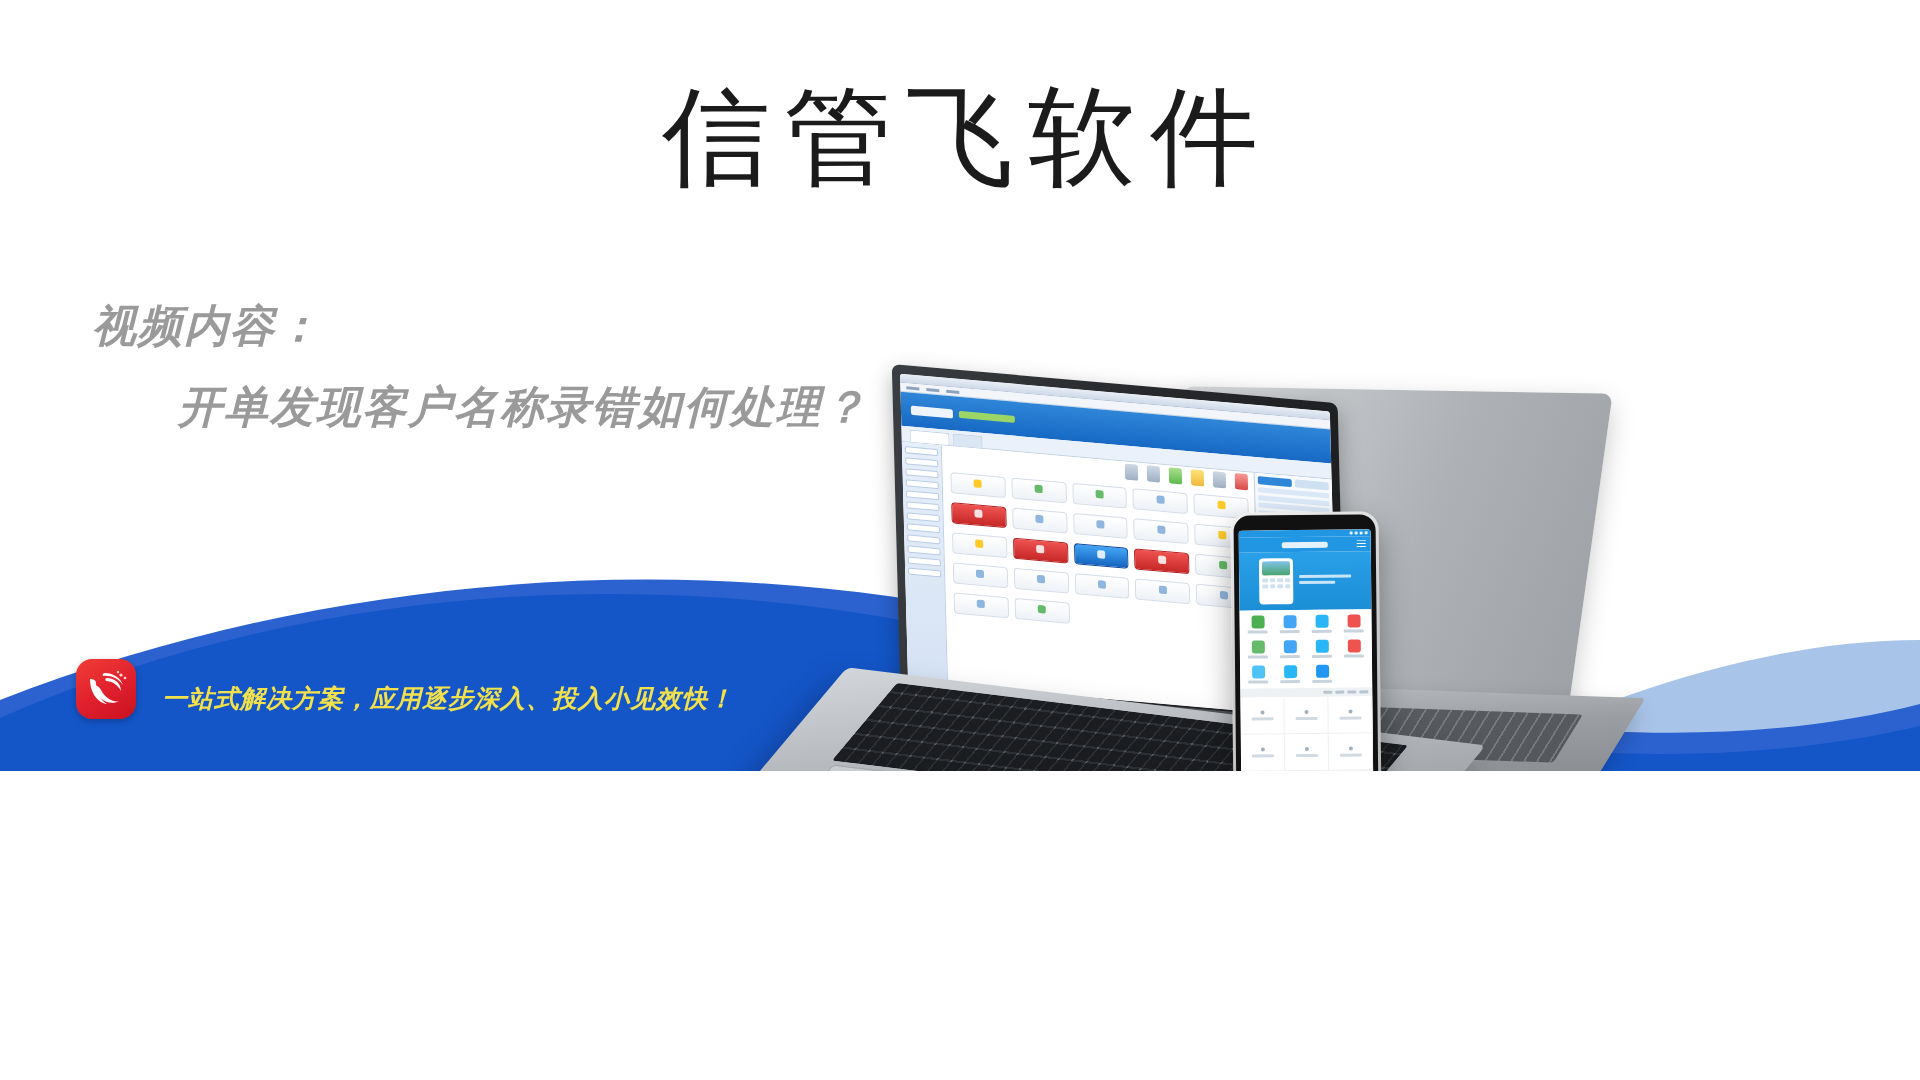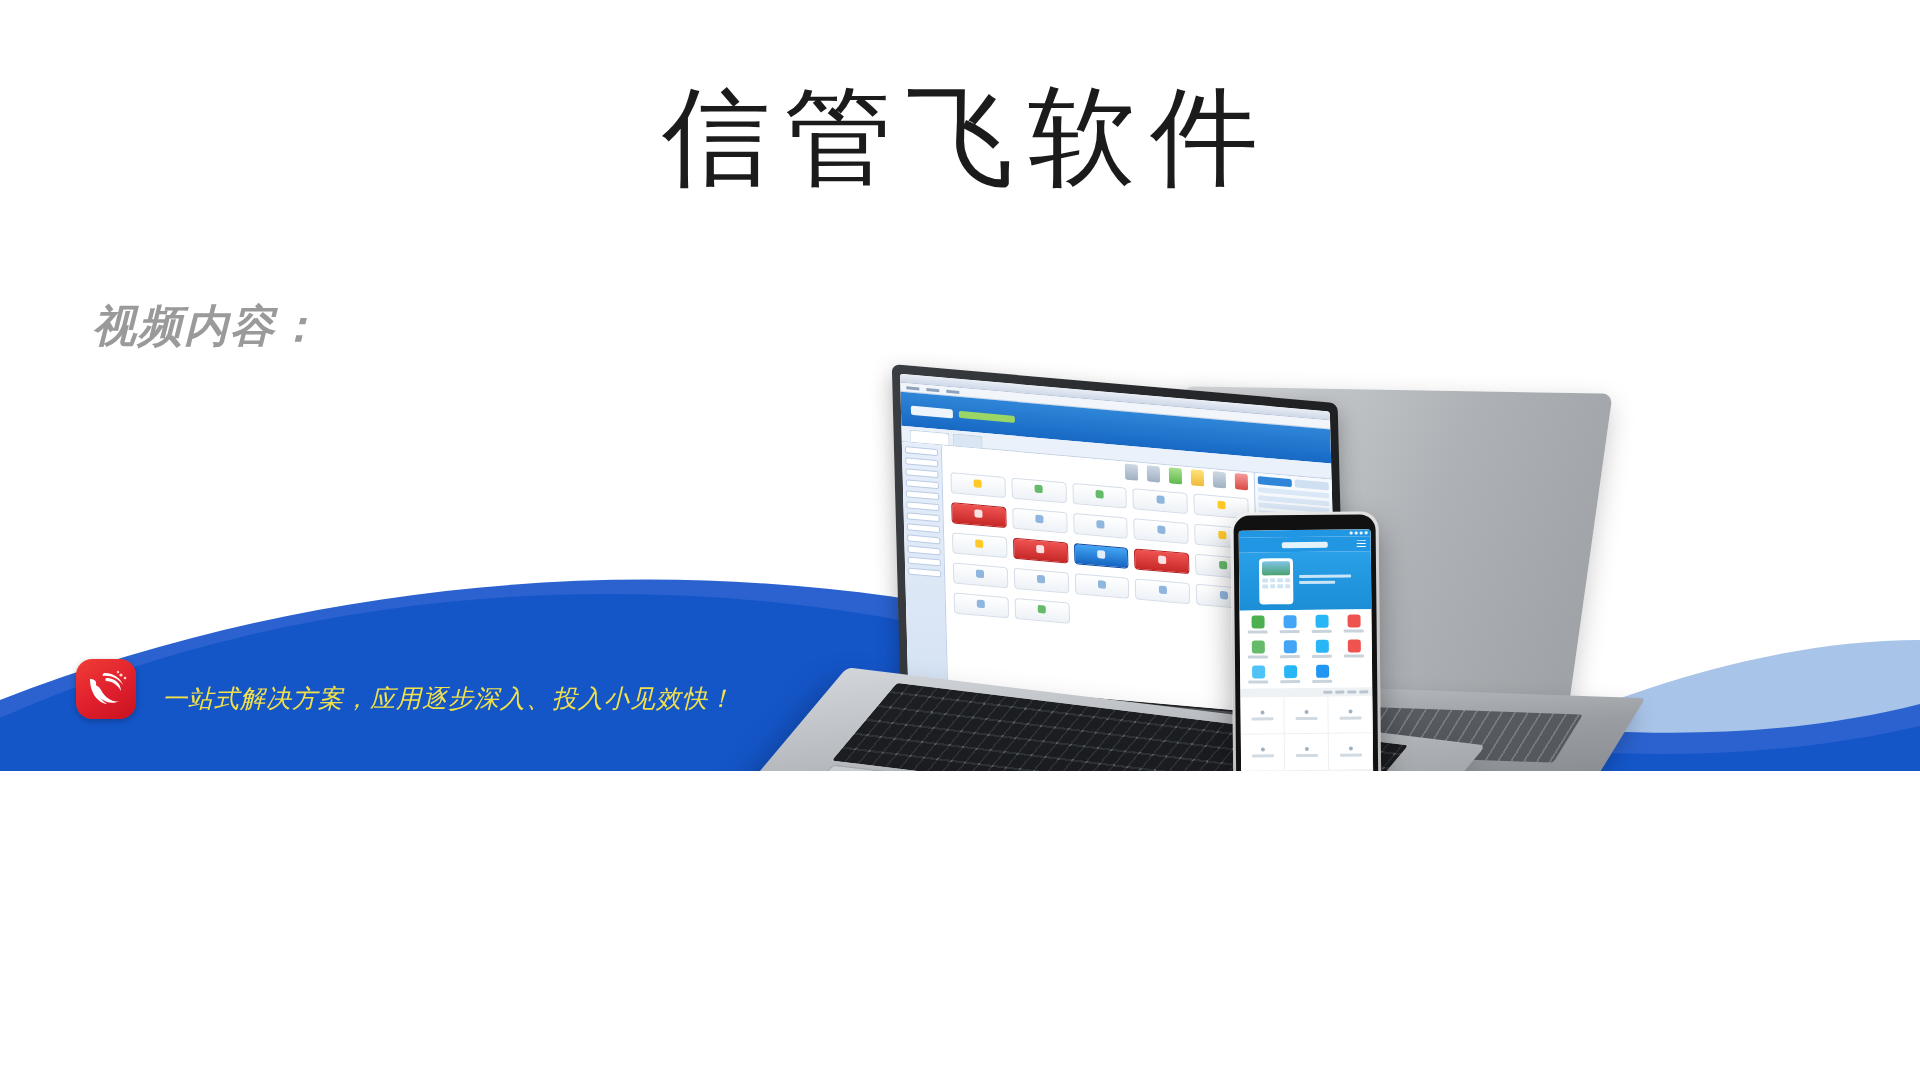--- a/index.html
+++ b/index.html
@@ -225,21 +225,21 @@
   }
   .brand-name{
     margin-left:22px;
     font-size:56px; font-weight:700; font-style:italic;
     color:#ffffff; letter-spacing:2px; white-space:nowrap;
     line-height:1;
     text-shadow:0 1px 2px rgba(0,0,0,.18);
   }
   .brand-tag{
     margin-left:26px; align-self:flex-end; margin-bottom:4px;
-    font-size:25px; font-weight:400; font-style:italic;
+    font-size:25px; font-weight:700; font-style:italic;
     color:#f2e14a; letter-spacing:1px; white-space:nowrap;
   }
 
   
   .dot{ position:absolute; border-radius:50%; background:rgba(255,255,255,.35); }
 </style>
 </head>
 <body>
 
 <div id="slide">
@@ -256,20 +256,21 @@
   <span class="dot" style="left:526px;top:1046px;width:7px;height:7px;"></span>
   <span class="dot" style="left:1230px;top:1044px;width:6px;height:6px;"></span>
   <span class="dot" style="left:1334px;top:971px;width:8px;height:8px;border:1px solid rgba(255,255,255,.4);background:transparent;"></span>
   <span class="dot" style="left:1604px;top:1042px;width:7px;height:7px;"></span>
   <span class="dot" style="left:1876px;top:1028px;width:6px;height:6px;"></span>
 
   <h1 class="title">信管飞软件</h1>
 
   <div class="copy">
     <span class="line1">视频内容：</span>
+    <span class="line2">开单发现客户名称录错如何处理？</span>
   </div>
 
   <div class="devices">
 
     <div class="laptop-back"></div>
     <div class="laptop-back-base"></div>
     <div class="laptop-back-keys"></div>
 
     <div class="laptop-front">
       <div class="lf-lid">

